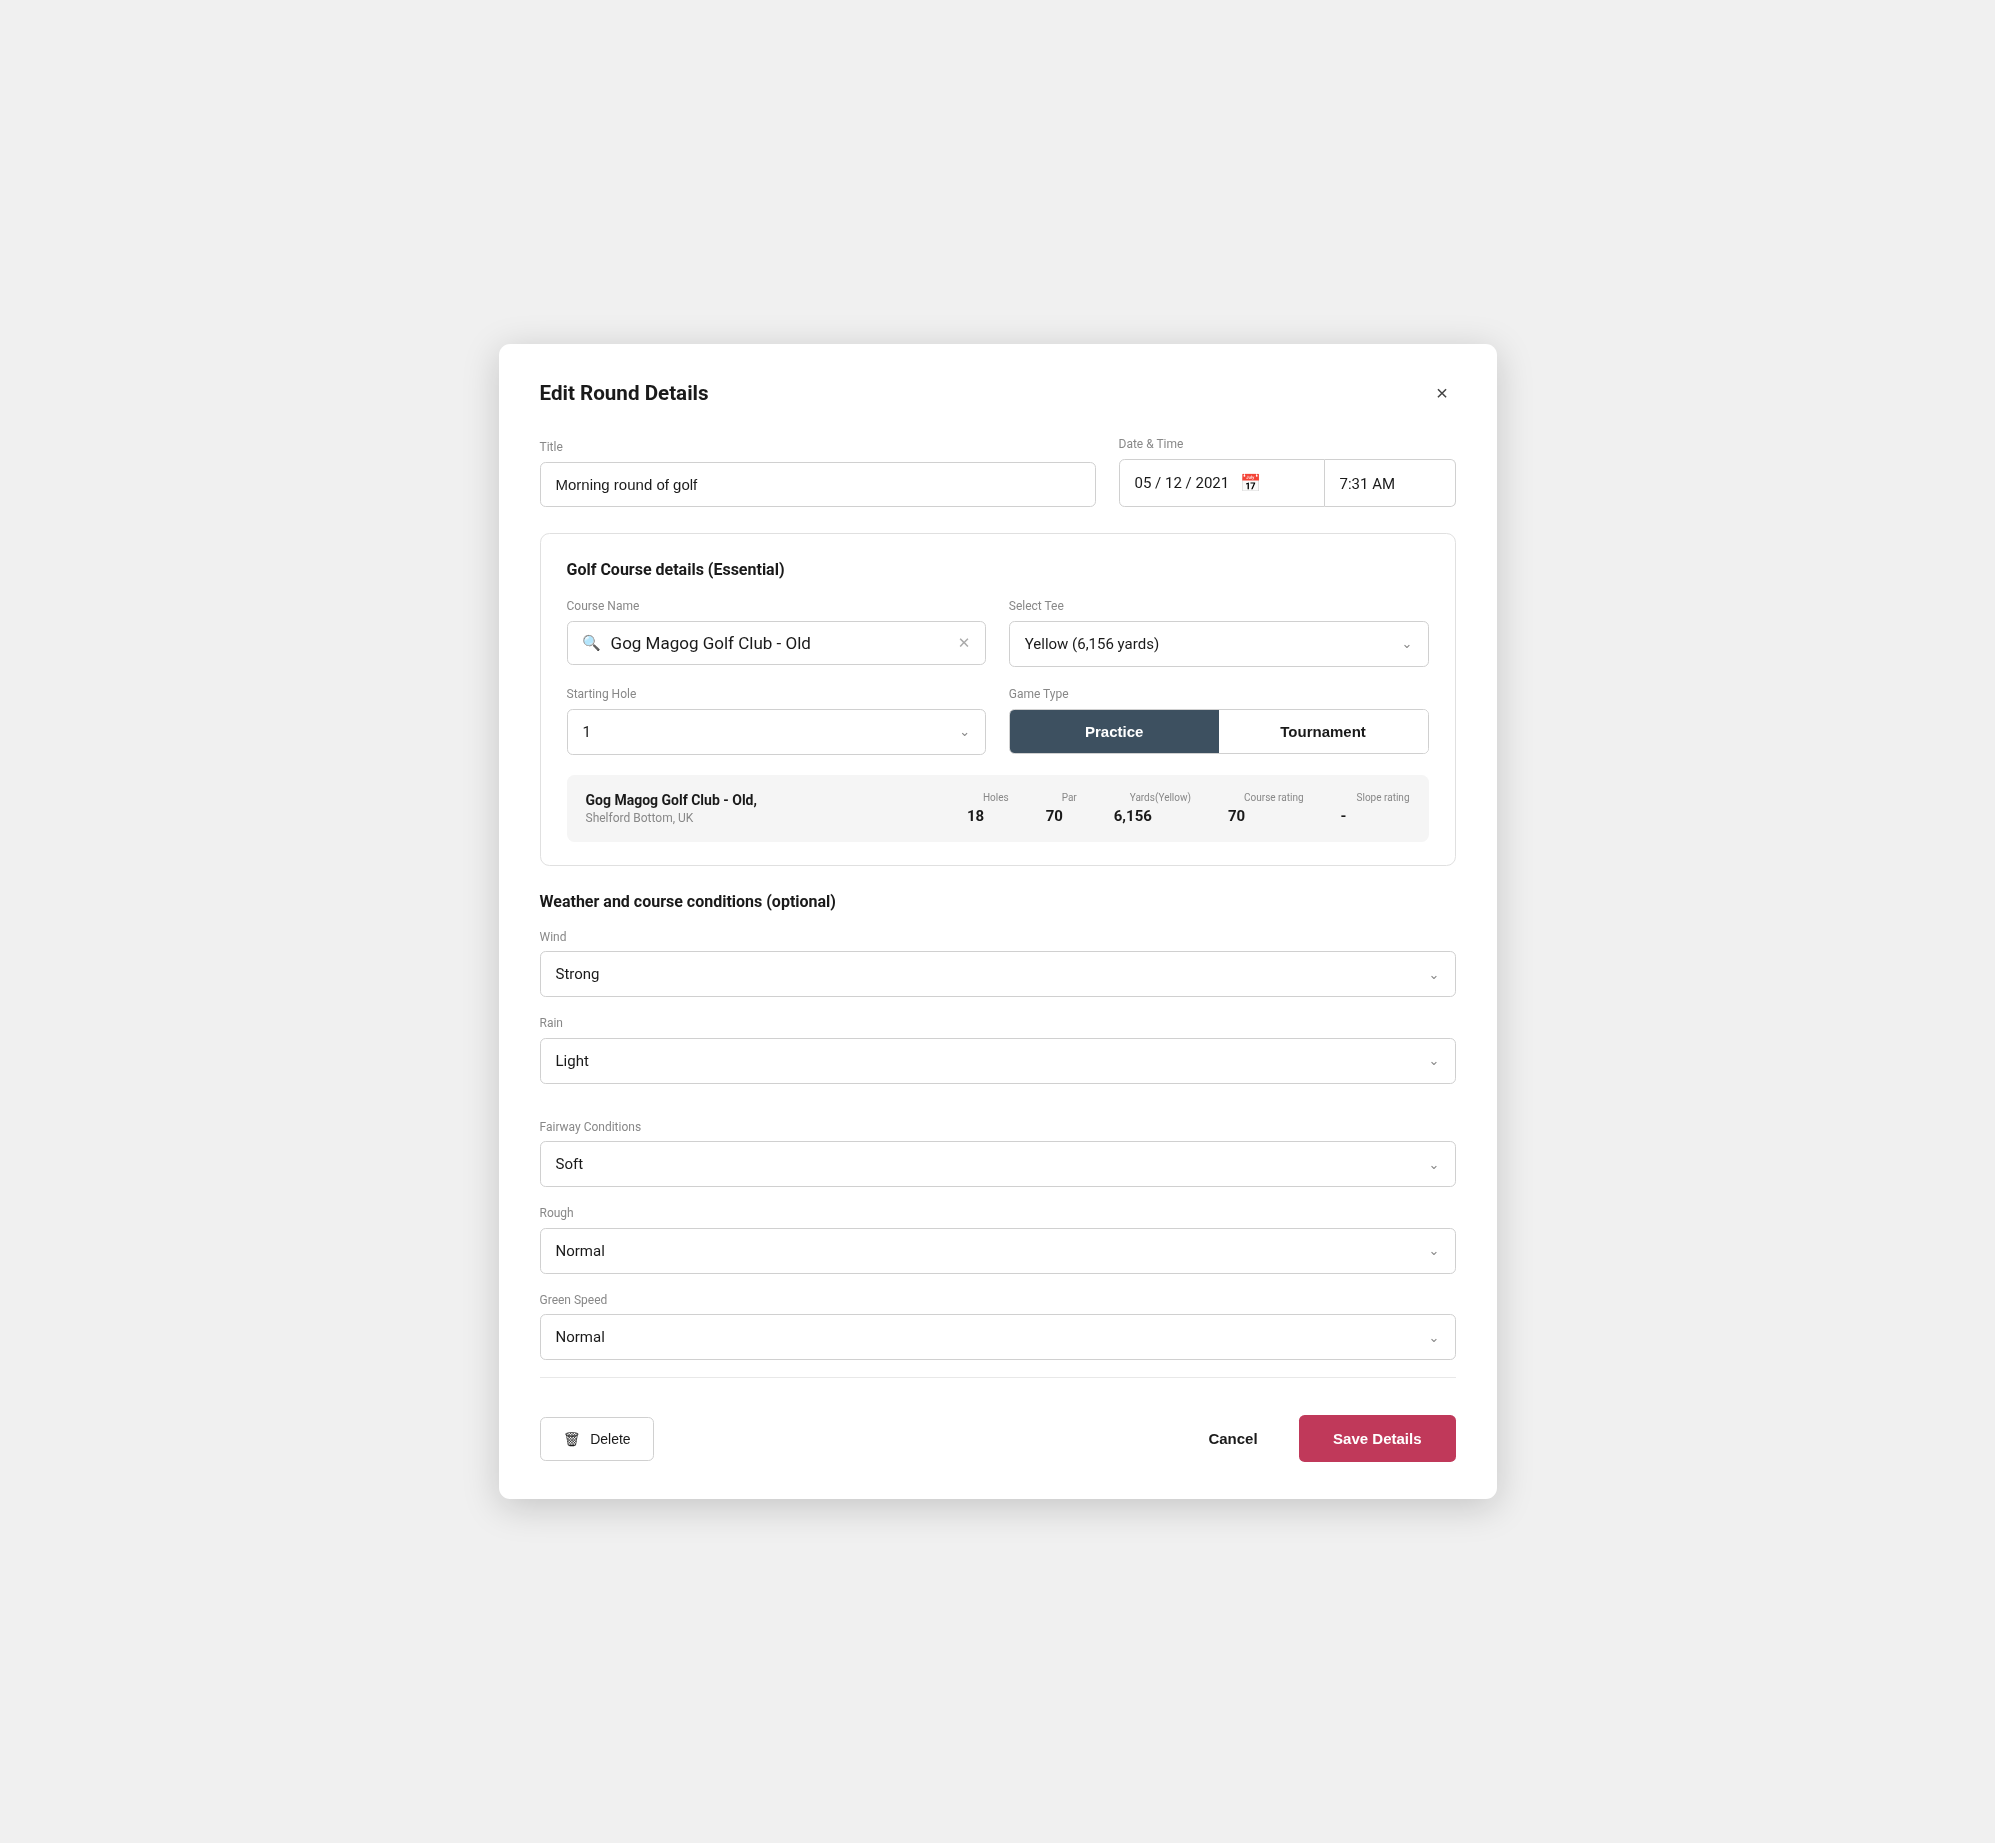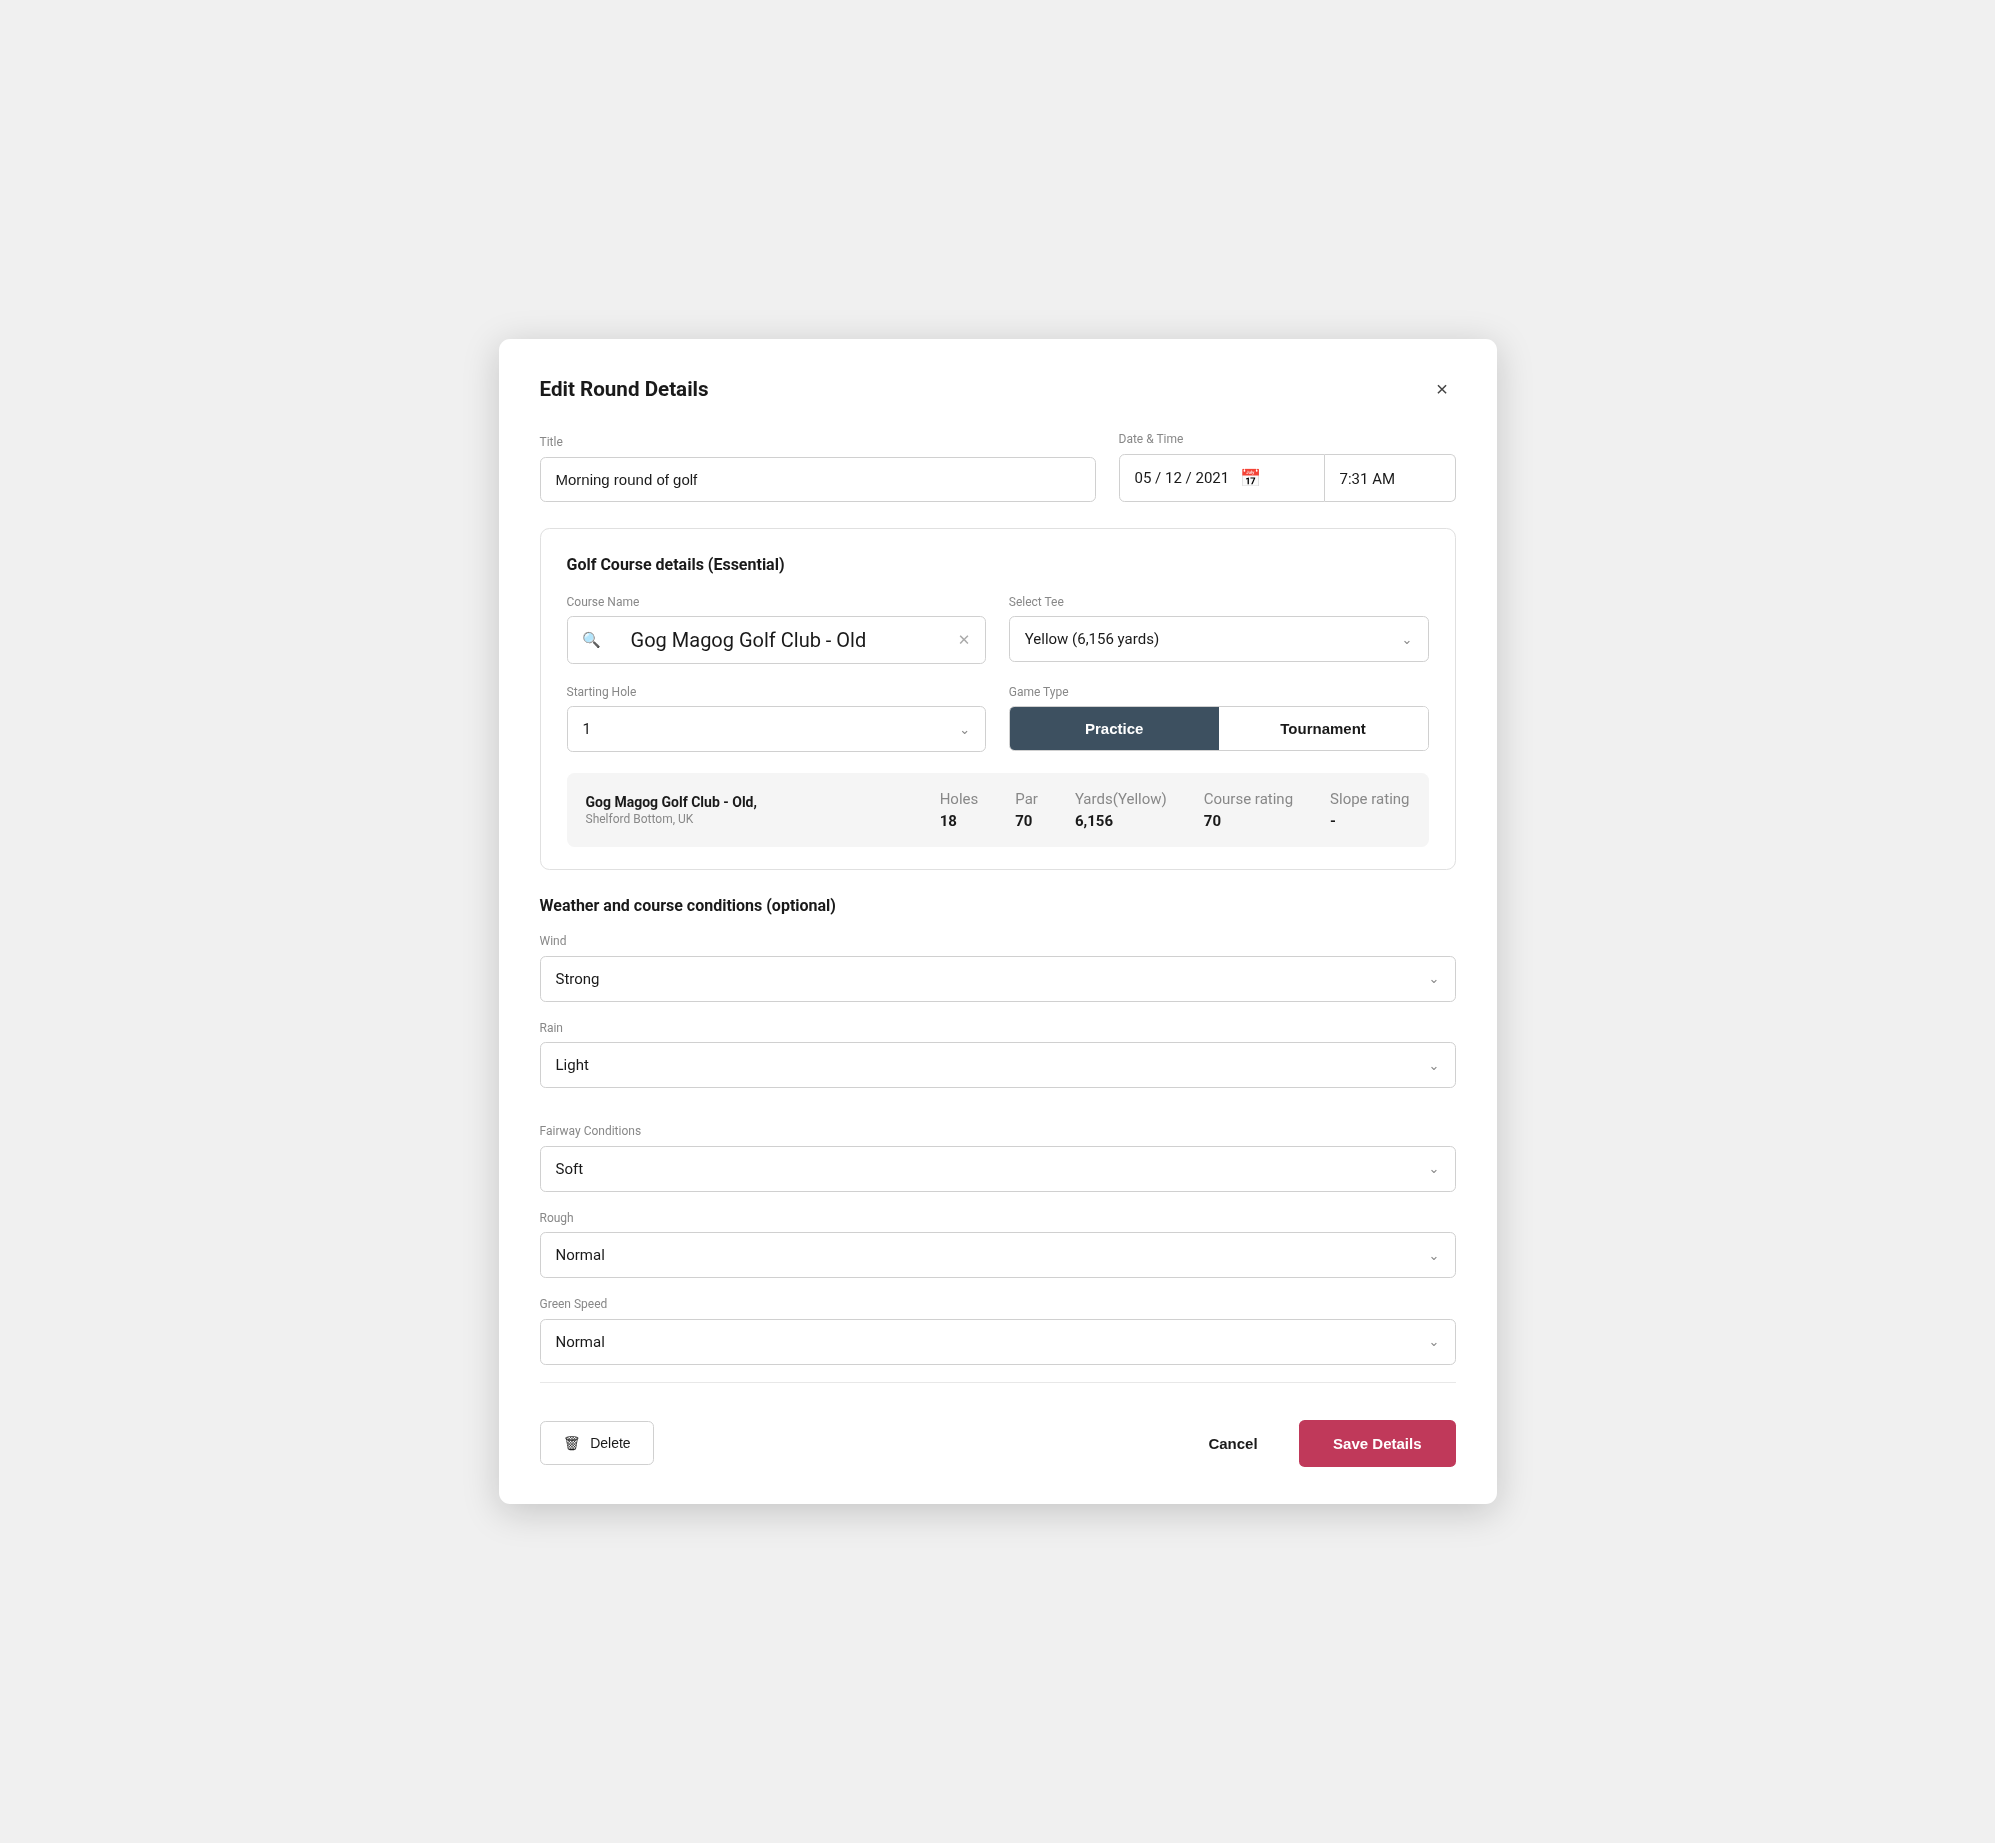--- a/index.html
+++ b/index.html
@@ -131,23 +131,22 @@
       display: flex;
       align-items: center;
       gap: 9.4px;
     }
     .search-icon {
       color: #bbb;
       font-size: 15px;
     }
     .course-name-text {
       flex: 1;
-      font-size: 20px;
-      color: #1a1a1a;
-      margin-left: 20px;
+      font-size: 17px;
+      color: #1a1a1a;
     }
     .clear-icon {
       color: #aaa;
       font-size: 15px;
       cursor: pointer;
     }
     
     .dropdown-wrap {
       border: 1.4px solid #d0d0d0;
       border-radius: 5.6px;
@@ -214,22 +213,23 @@
       display: flex;
       gap: 37px;
     }
     .stat-col {
       display: flex;
       flex-direction: column;
       align-items: flex-start;
       gap: 3.7px;
     }
     .stat-label {
-      font-size: 15px;
+      font-size: 10px;
       color: #888;
+      margin-left: 16px;
     }
     .stat-value {
       font-size: 15px;
       font-weight: 700;
       color: #1a1a1a;
     }
     
     .weather-section {
       margin-bottom: 14px;
     }

